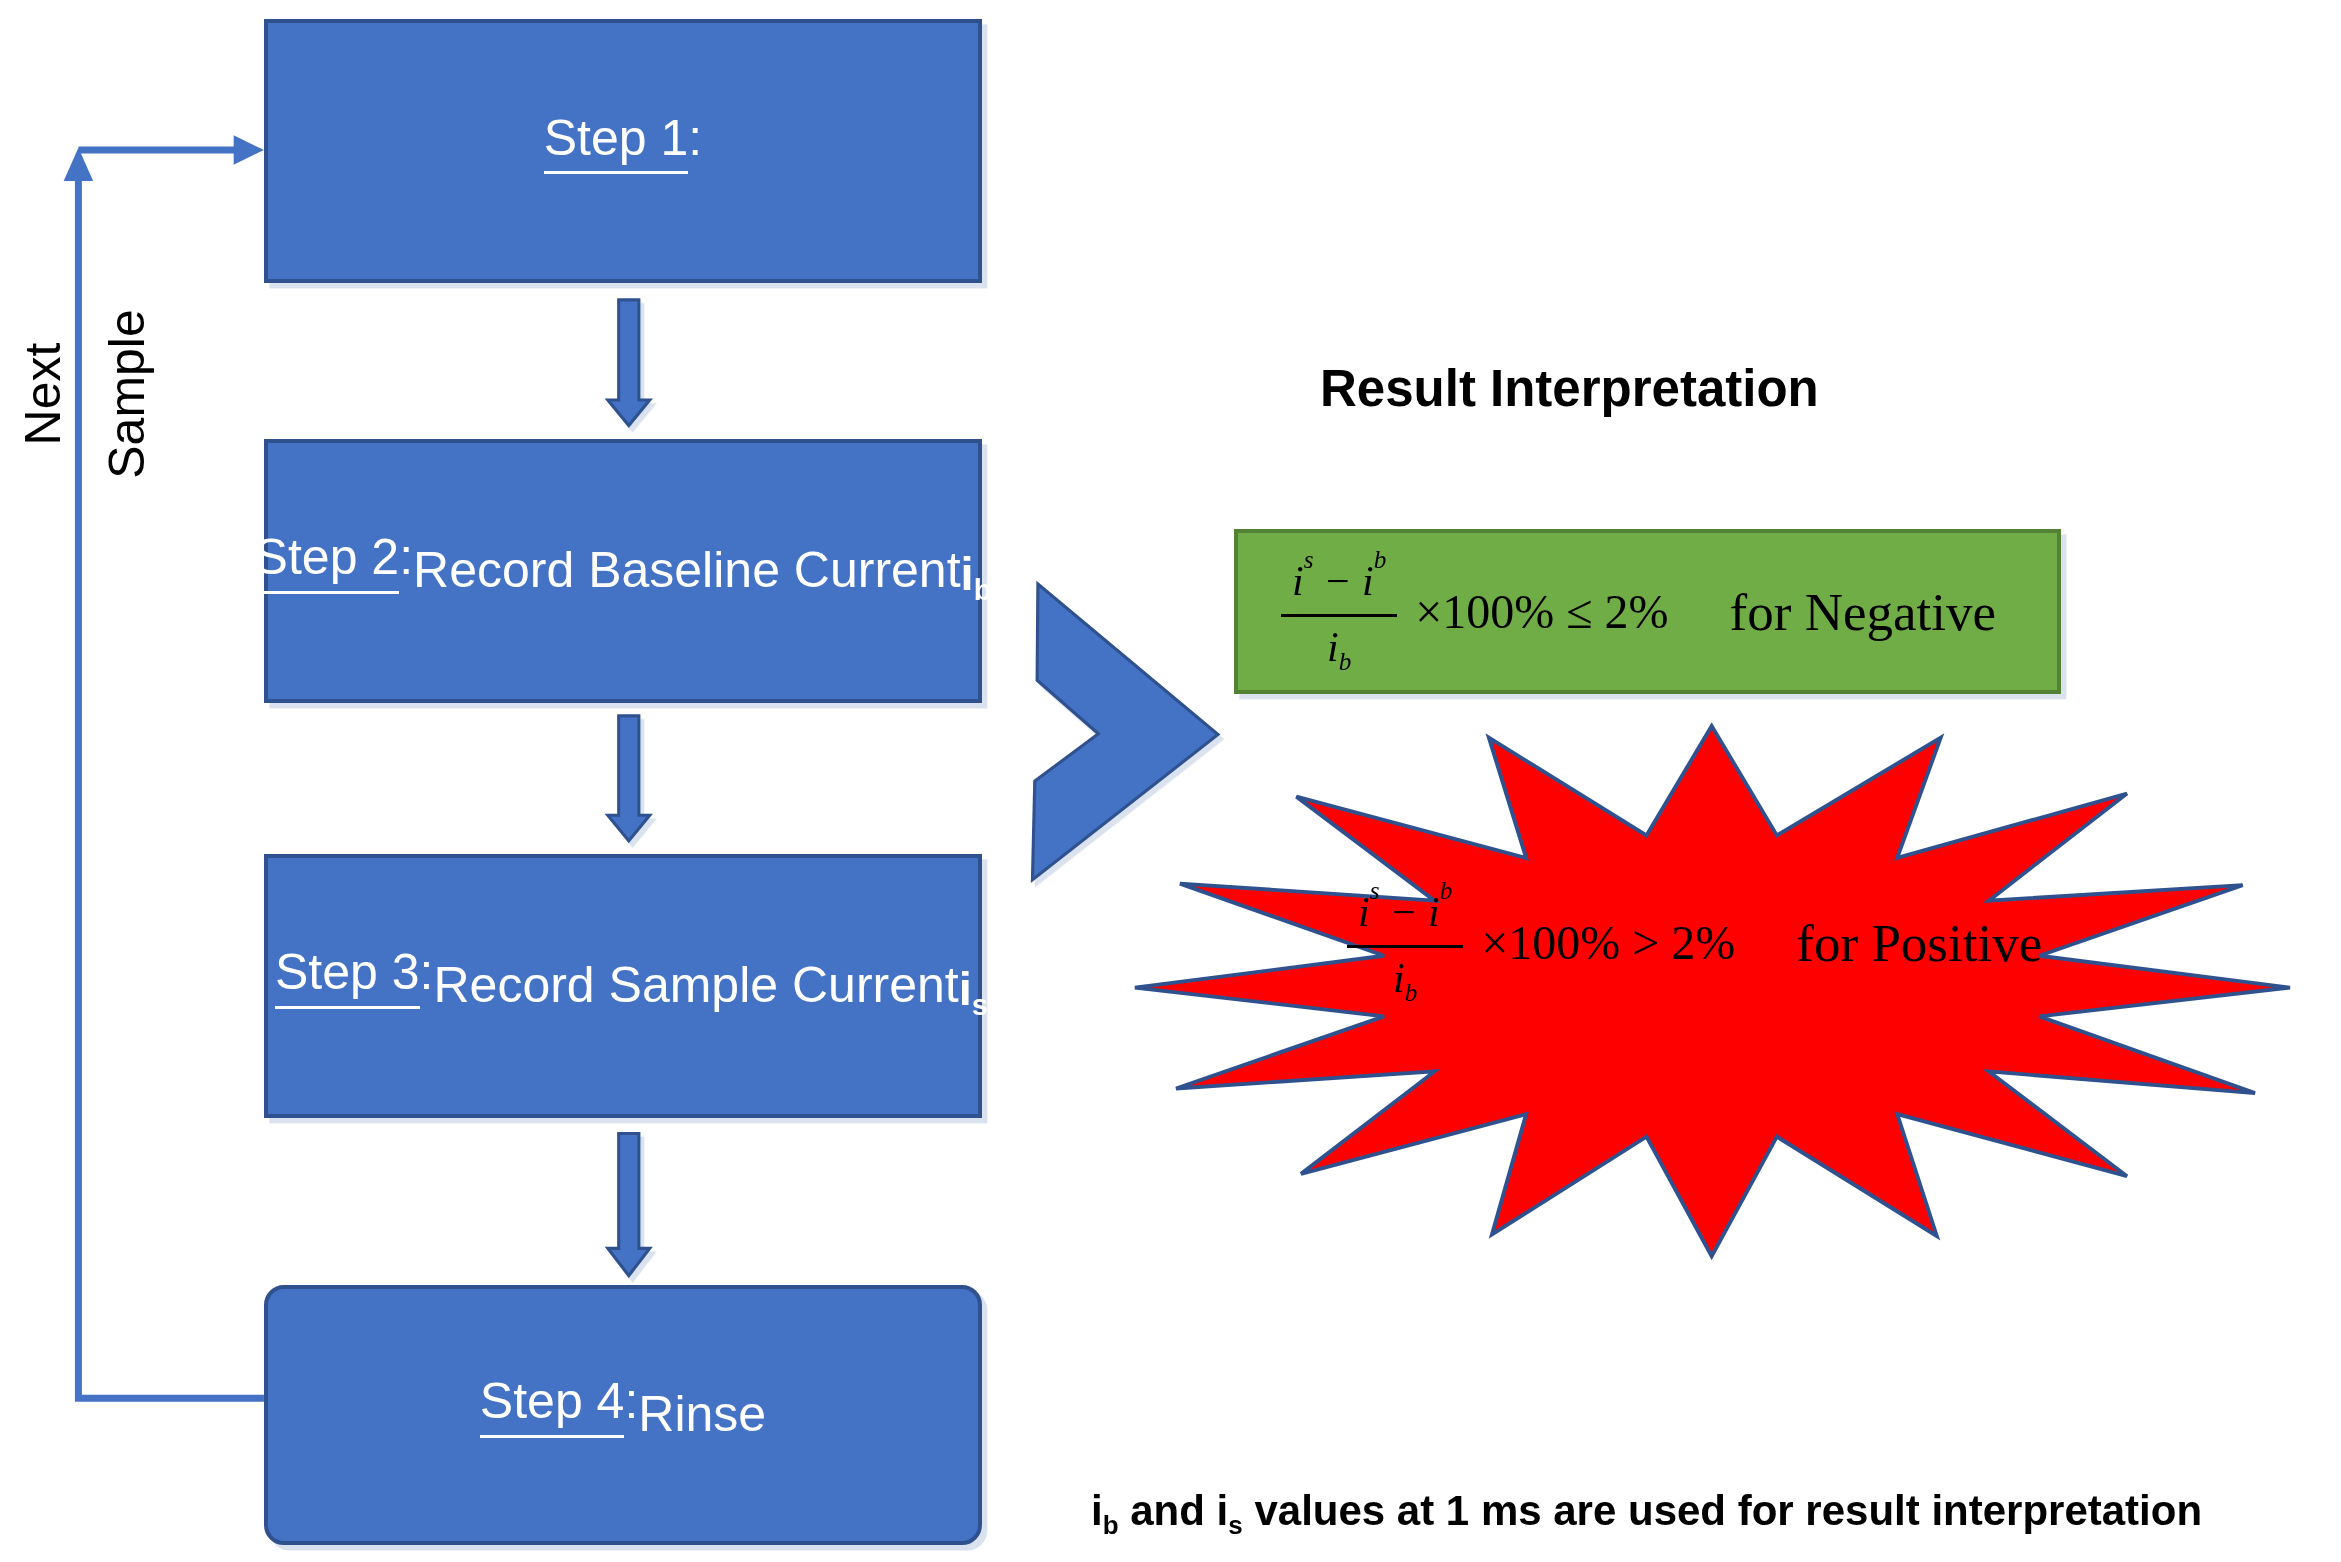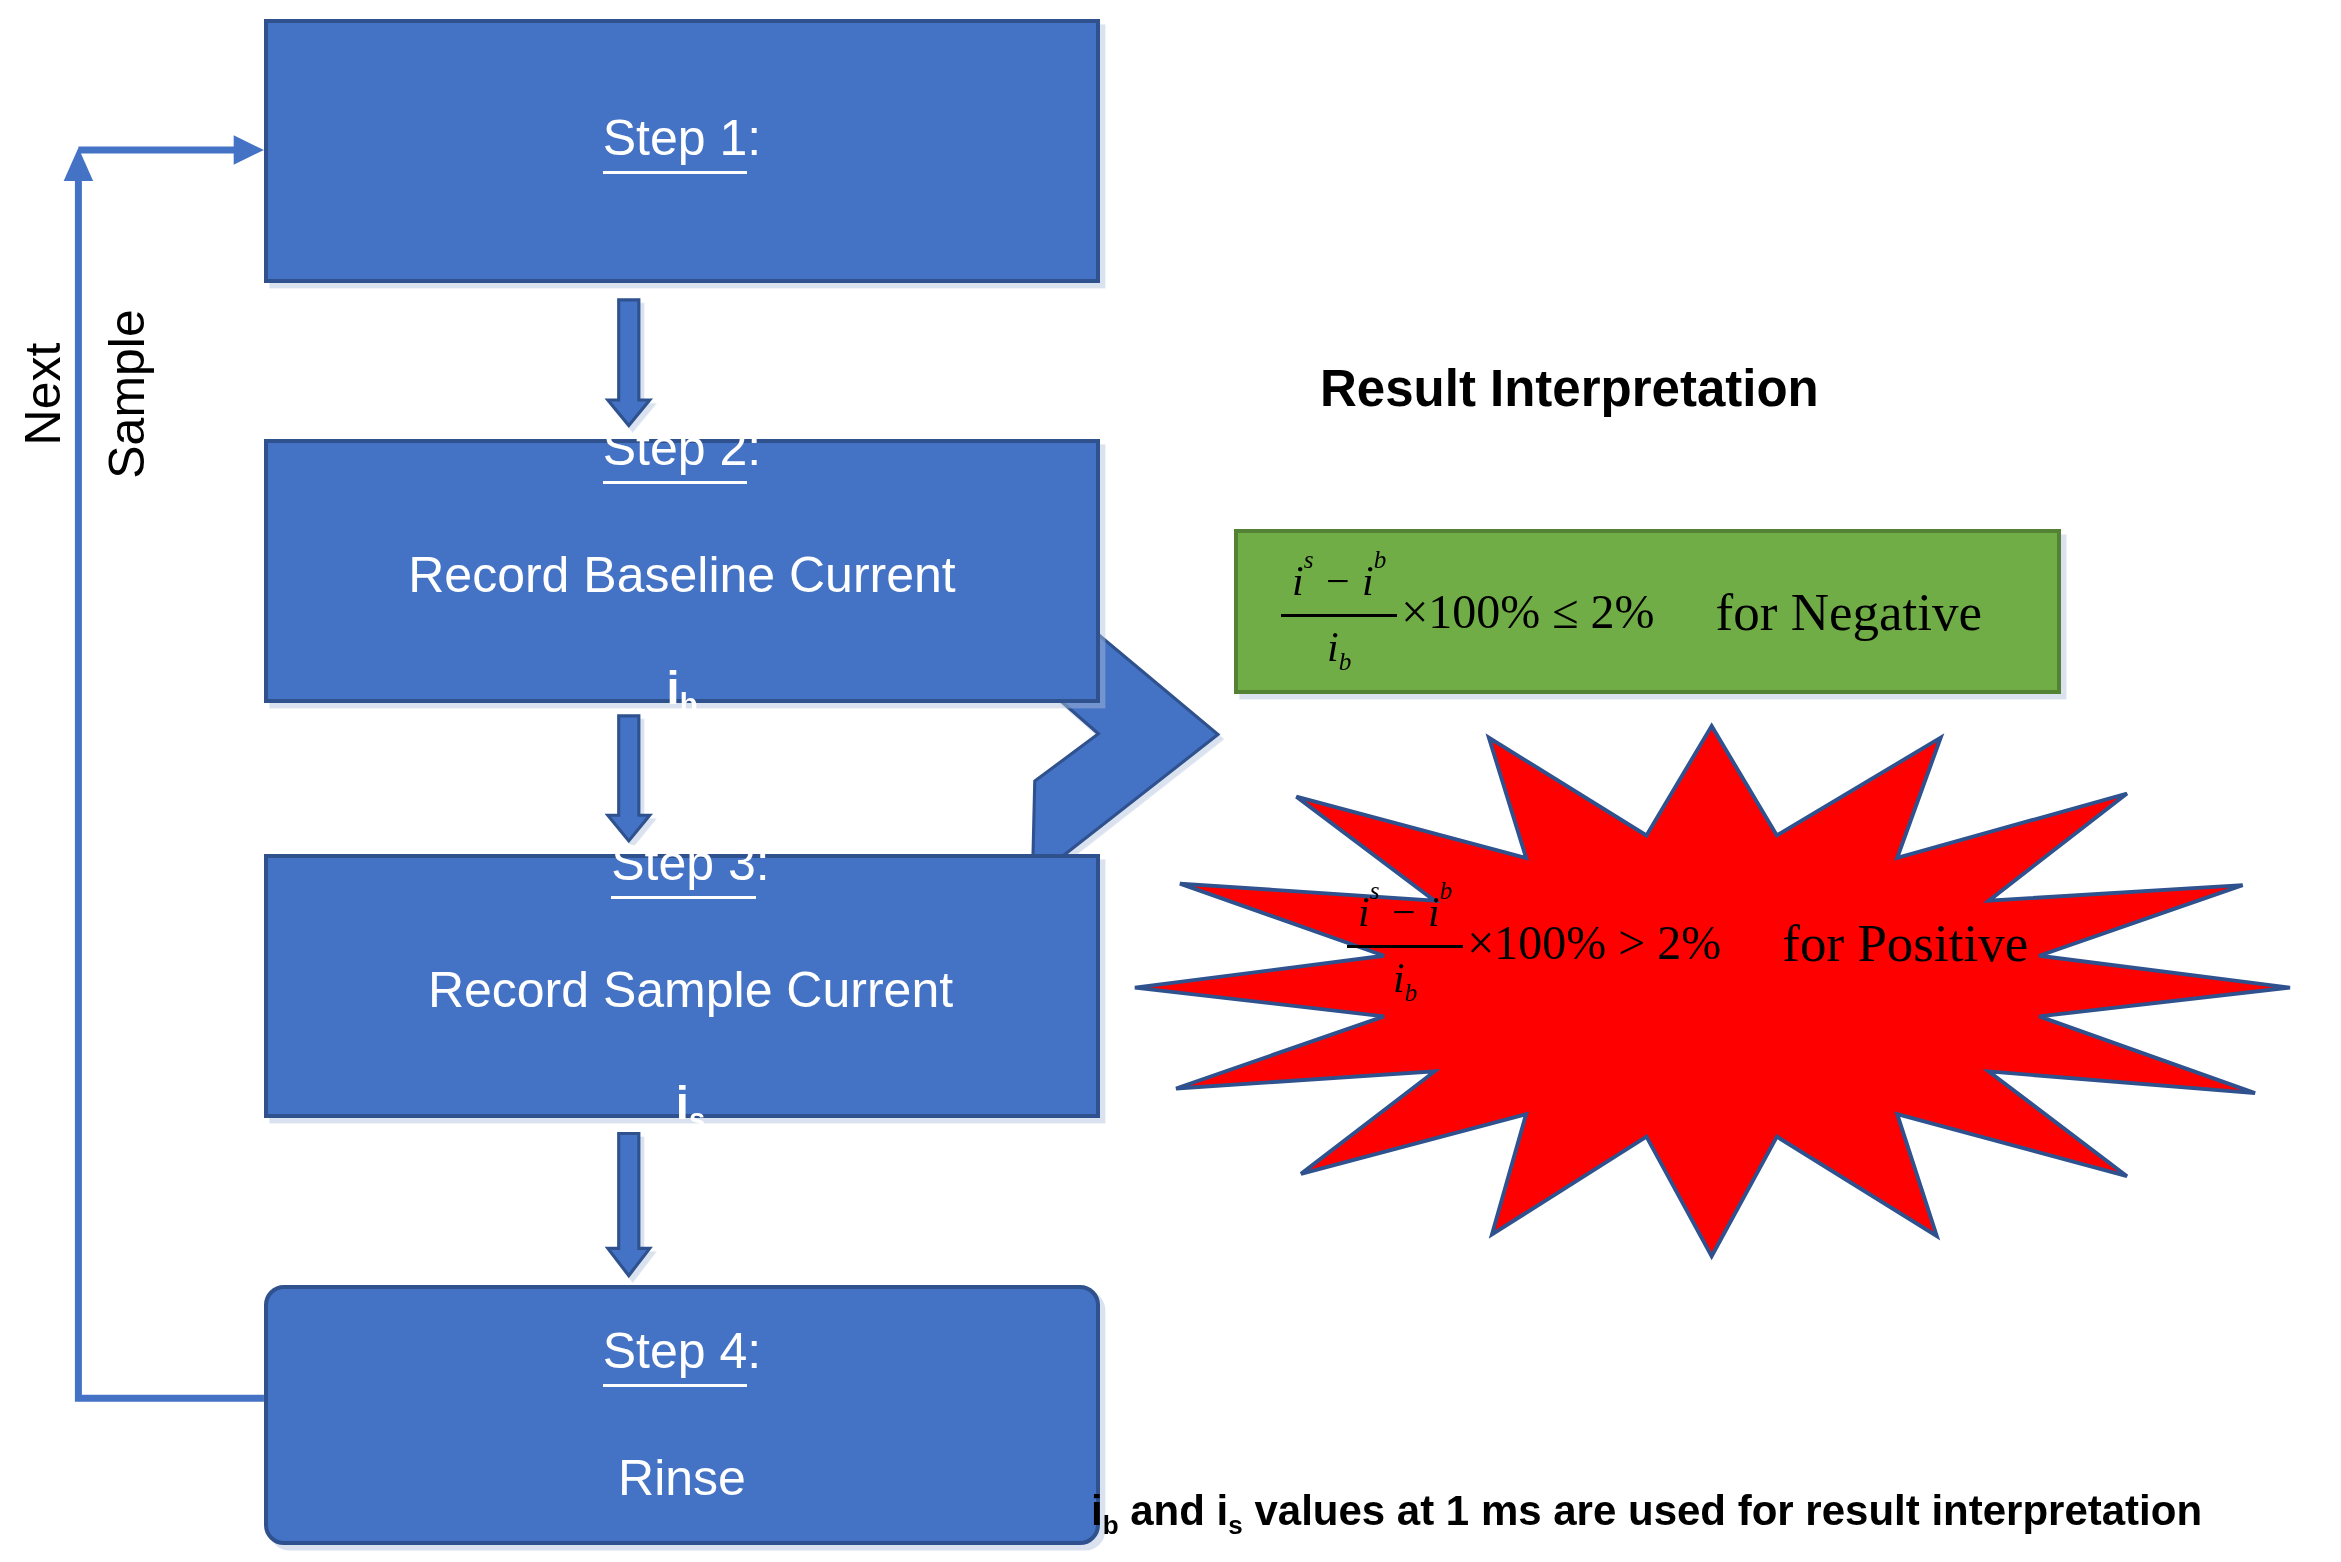--- a/index.html
+++ b/index.html
@@ -2,25 +2,25 @@
 <html style="font-size:12.4px"><head>
 <meta charset="utf-8">
 <style>
   html,body{margin:0;padding:0;background:#ffffff;}
   .canvas{position:relative;width:2342px;height:1563px;background:#ffffff;overflow:hidden;
           font-family:"Liberation Sans", sans-serif;color:#000;}
   svg.layer{position:absolute;left:0;top:0;width:2342px;height:1563px;}
   .shape-shadow{filter:drop-shadow(5px 6px 0 rgba(174,190,220,.45));}
 
   
-  .step-box{position:absolute;left:264px;width:836px;box-sizing:border-box;
+  .step-box{position:absolute;left:264px;width:718px;box-sizing:border-box;
             background:#4472C4;border:4.7px solid #2F528F;
             box-shadow:5.4px 5.4px 0 rgba(174,190,220,.45);
-            color:#fff;display:flex;flex-direction:column;align-items:center;justify-content:center;
-            text-align:center;font-size:50px;line-height:1.15;gap:44px;}
+            color:#fff;display:flex;flex-direction:row;align-items:center;justify-content:center;
+            text-align:center;font-size:50px;line-height:1.15;}
   .s1{top:19.4px;height:264px;}
   .s2{top:439px;height:264px;}
   .s3{top:854px;height:264px;padding-left:17px;}
   .s4{top:1285px;height:260px;border-radius:20px;}
   .step-title{margin-bottom:26px;white-space:nowrap;}
   .u{border-bottom:3.9px solid #fff;padding-bottom:5.4px;}
   .step-desc{white-space:nowrap;}
   .step-symbol{font-weight:bold;margin-top:12.4px;font-size:47px;}
   .step-symbol sub{font-size:0.62em;}
 
@@ -39,21 +39,21 @@
              box-shadow:5.4px 5.4px 0 rgba(174,190,220,.45);padding-left:43px;}
   .pos-formula{position:absolute;left:1347px;top:834px;width:823px;height:217px;}
 
   .frac{display:inline-flex;flex-direction:column;align-items:center;
         font-style:italic;font-size:42px;line-height:1;}
   .frac .num{display:inline-flex;align-items:flex-start;border-bottom:3.1px solid #000;
              padding:4.7px 11px 12.4px;}
   .frac .den{padding-top:9.3px;}
   .frac sub{font-size:0.6em;line-height:0;}
   .minus{margin:0 12.4px;font-style:normal;}
-  .cond{font-size:48px;margin-left:4px;white-space:nowrap;}
+  .cond{font-size:48px;margin-left:18px;white-space:nowrap;}
   .verdict{font-size:53px;margin-left:61px;white-space:nowrap;}
 
   
   .footnote{position:absolute;left:1091px;top:1487px;font-size:42px;font-weight:bold;
             white-space:pre;}
   .footnote sub{font-size:0.62em;}
 </style>
 </head>
 <body>
 

